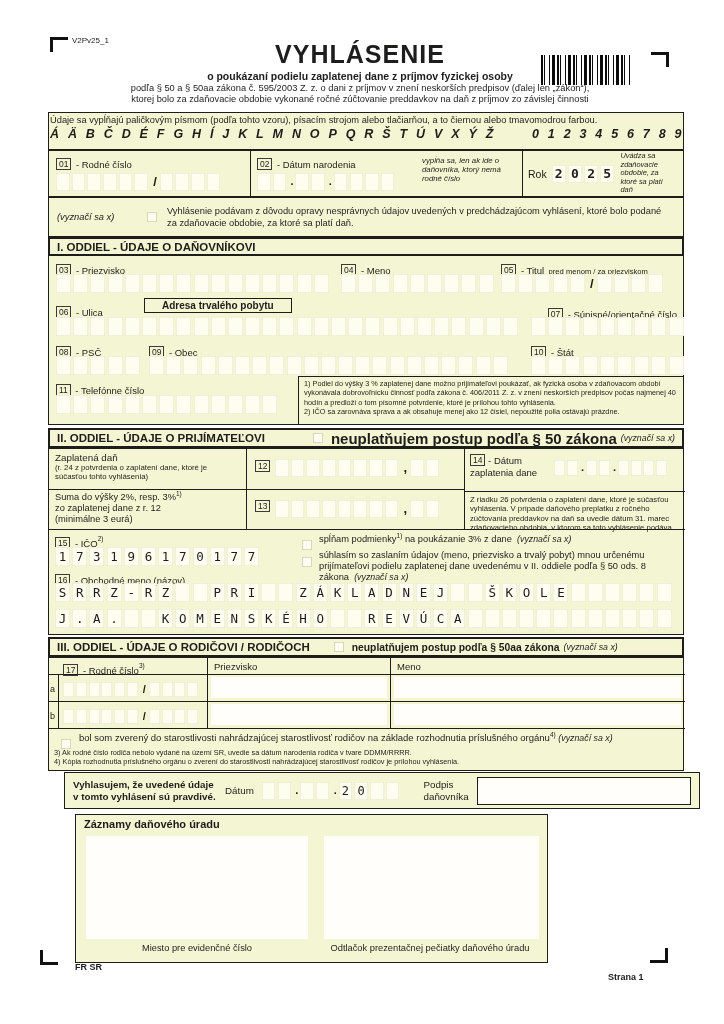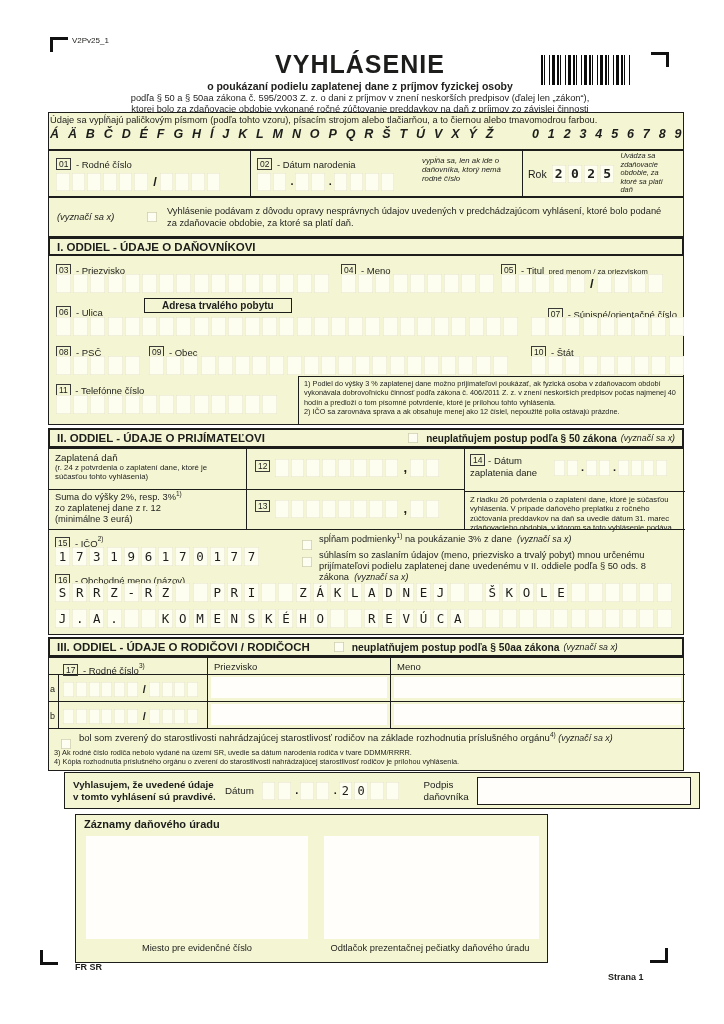--- a/index.html
+++ b/index.html
@@ -43,21 +43,21 @@
 
 <div class="page">
 
   <div class="cropmark" style="left:50px;top:37px;width:15px;height:12px;border-top:3px solid #111;border-left:3px solid #111;"></div>
   <div class="cropmark" style="left:651px;top:52px;width:15px;height:12px;border-top:3px solid #111;border-right:3px solid #111;"></div>
   <div class="cropmark" style="left:40px;top:950px;width:15px;height:12px;border-bottom:3px solid #111;border-left:3px solid #111;"></div>
   <div class="cropmark" style="left:650px;top:948px;width:15px;height:12px;border-bottom:3px solid #111;border-right:3px solid #111;"></div>
 
   <div class="abs" style="left:72px;top:36px;font-size:8px;">V2Pv25_1</div>
 
-  <div class="abs" style="left:100px;top:40px;width:520px;text-align:center;margin-top:10px;">
+  <div class="abs" style="left:100px;top:40px;width:520px;text-align:center;">
     <div style="font-size:25px;font-weight:bold;letter-spacing:1px;">VYHLÁSENIE</div>
     <div style="font-size:10.5px;font-weight:bold;margin-top:1px;">o poukázaní podielu zaplatenej dane z príjmov fyzickej osoby</div>
     <div style="font-size:9.3px;line-height:11px;margin-top:1px;">podľa § 50 a § 50aa zákona č. 595/2003 Z. z. o dani z príjmov v znení neskorších predpisov (ďalej len „zákon“),</div>
     <div style="font-size:9.3px;line-height:11px;">ktorej bolo za zdaňovacie obdobie vykonané ročné zúčtovanie preddavkov na daň z príjmov zo závislej činnosti</div>
   </div>
   <div class="barcode" style="left:541px;top:55px;width:90px;height:30px;"></div>
 
   <div class="box" style="left:48px;top:112px;width:636px;height:38px;padding:2px 1px;">
     <div style="font-size:9.3px;">Údaje sa vypĺňajú paličkovým písmom (podľa tohto vzoru), písacím strojom alebo tlačiarňou, a to čiernou alebo tmavomodrou farbou.</div>
     <div class="specimen">
@@ -337,21 +337,21 @@
 
     <div class="abs" style="left:249px;top:120px;right:0;bottom:0;border-left:1.2px solid #1d1d1b;border-top:1.2px solid #1d1d1b;padding:2px 5px;">
       <div class="tiny">1) Podiel do výšky 3 % zaplatenej dane možno prijímateľovi poukázať, ak fyzická osoba v zdaňovacom období vykonávala dobrovoľnícku činnosť podľa zákona č. 406/2011 Z. z. v znení neskorších predpisov počas najmenej 40 hodín a predloží o tom písomné potvrdenie, ktoré je prílohou tohto vyhlásenia.</div>
       <div class="tiny">2) IČO sa zarovnáva sprava a ak obsahuje menej ako 12 čísiel, nepoužité polia ostávajú prázdne.</div>
     </div>
   </div>
 
   <div class="sechead" style="left:48px;top:428px;width:636px;height:20px;">
     <span>II. ODDIEL - ÚDAJE O PRIJÍMATEĽOVI</span>
     <span class="chk" style="margin-left:auto;margin-right:8px;"></span>
-    <span style="font-size:10px;">neuplatňujem postup podľa § 50 zákona</span>
+    <span style="font-size:15px;">neuplatňujem postup podľa § 50 zákona</span>
     <span class="it" style="font-weight:normal;font-size:8.8px;margin-left:4px;">(vyznačí sa x)</span>
   </div>
   <div class="box" style="left:48px;top:448px;width:636px;height:187px;">
     <div class="vline" style="left:197px;top:0;height:80px;"></div>
     <div class="vline" style="left:415px;top:0;height:80px;"></div>
     <div class="hline" style="left:0;top:40px;width:415px;"></div>
     <div class="hline" style="left:415px;top:42px;width:221px;"></div>
     <div class="hline" style="left:0;top:80px;width:636px;"></div>
 
     <div class="abs" style="left:6px;top:3px;width:186px;">

